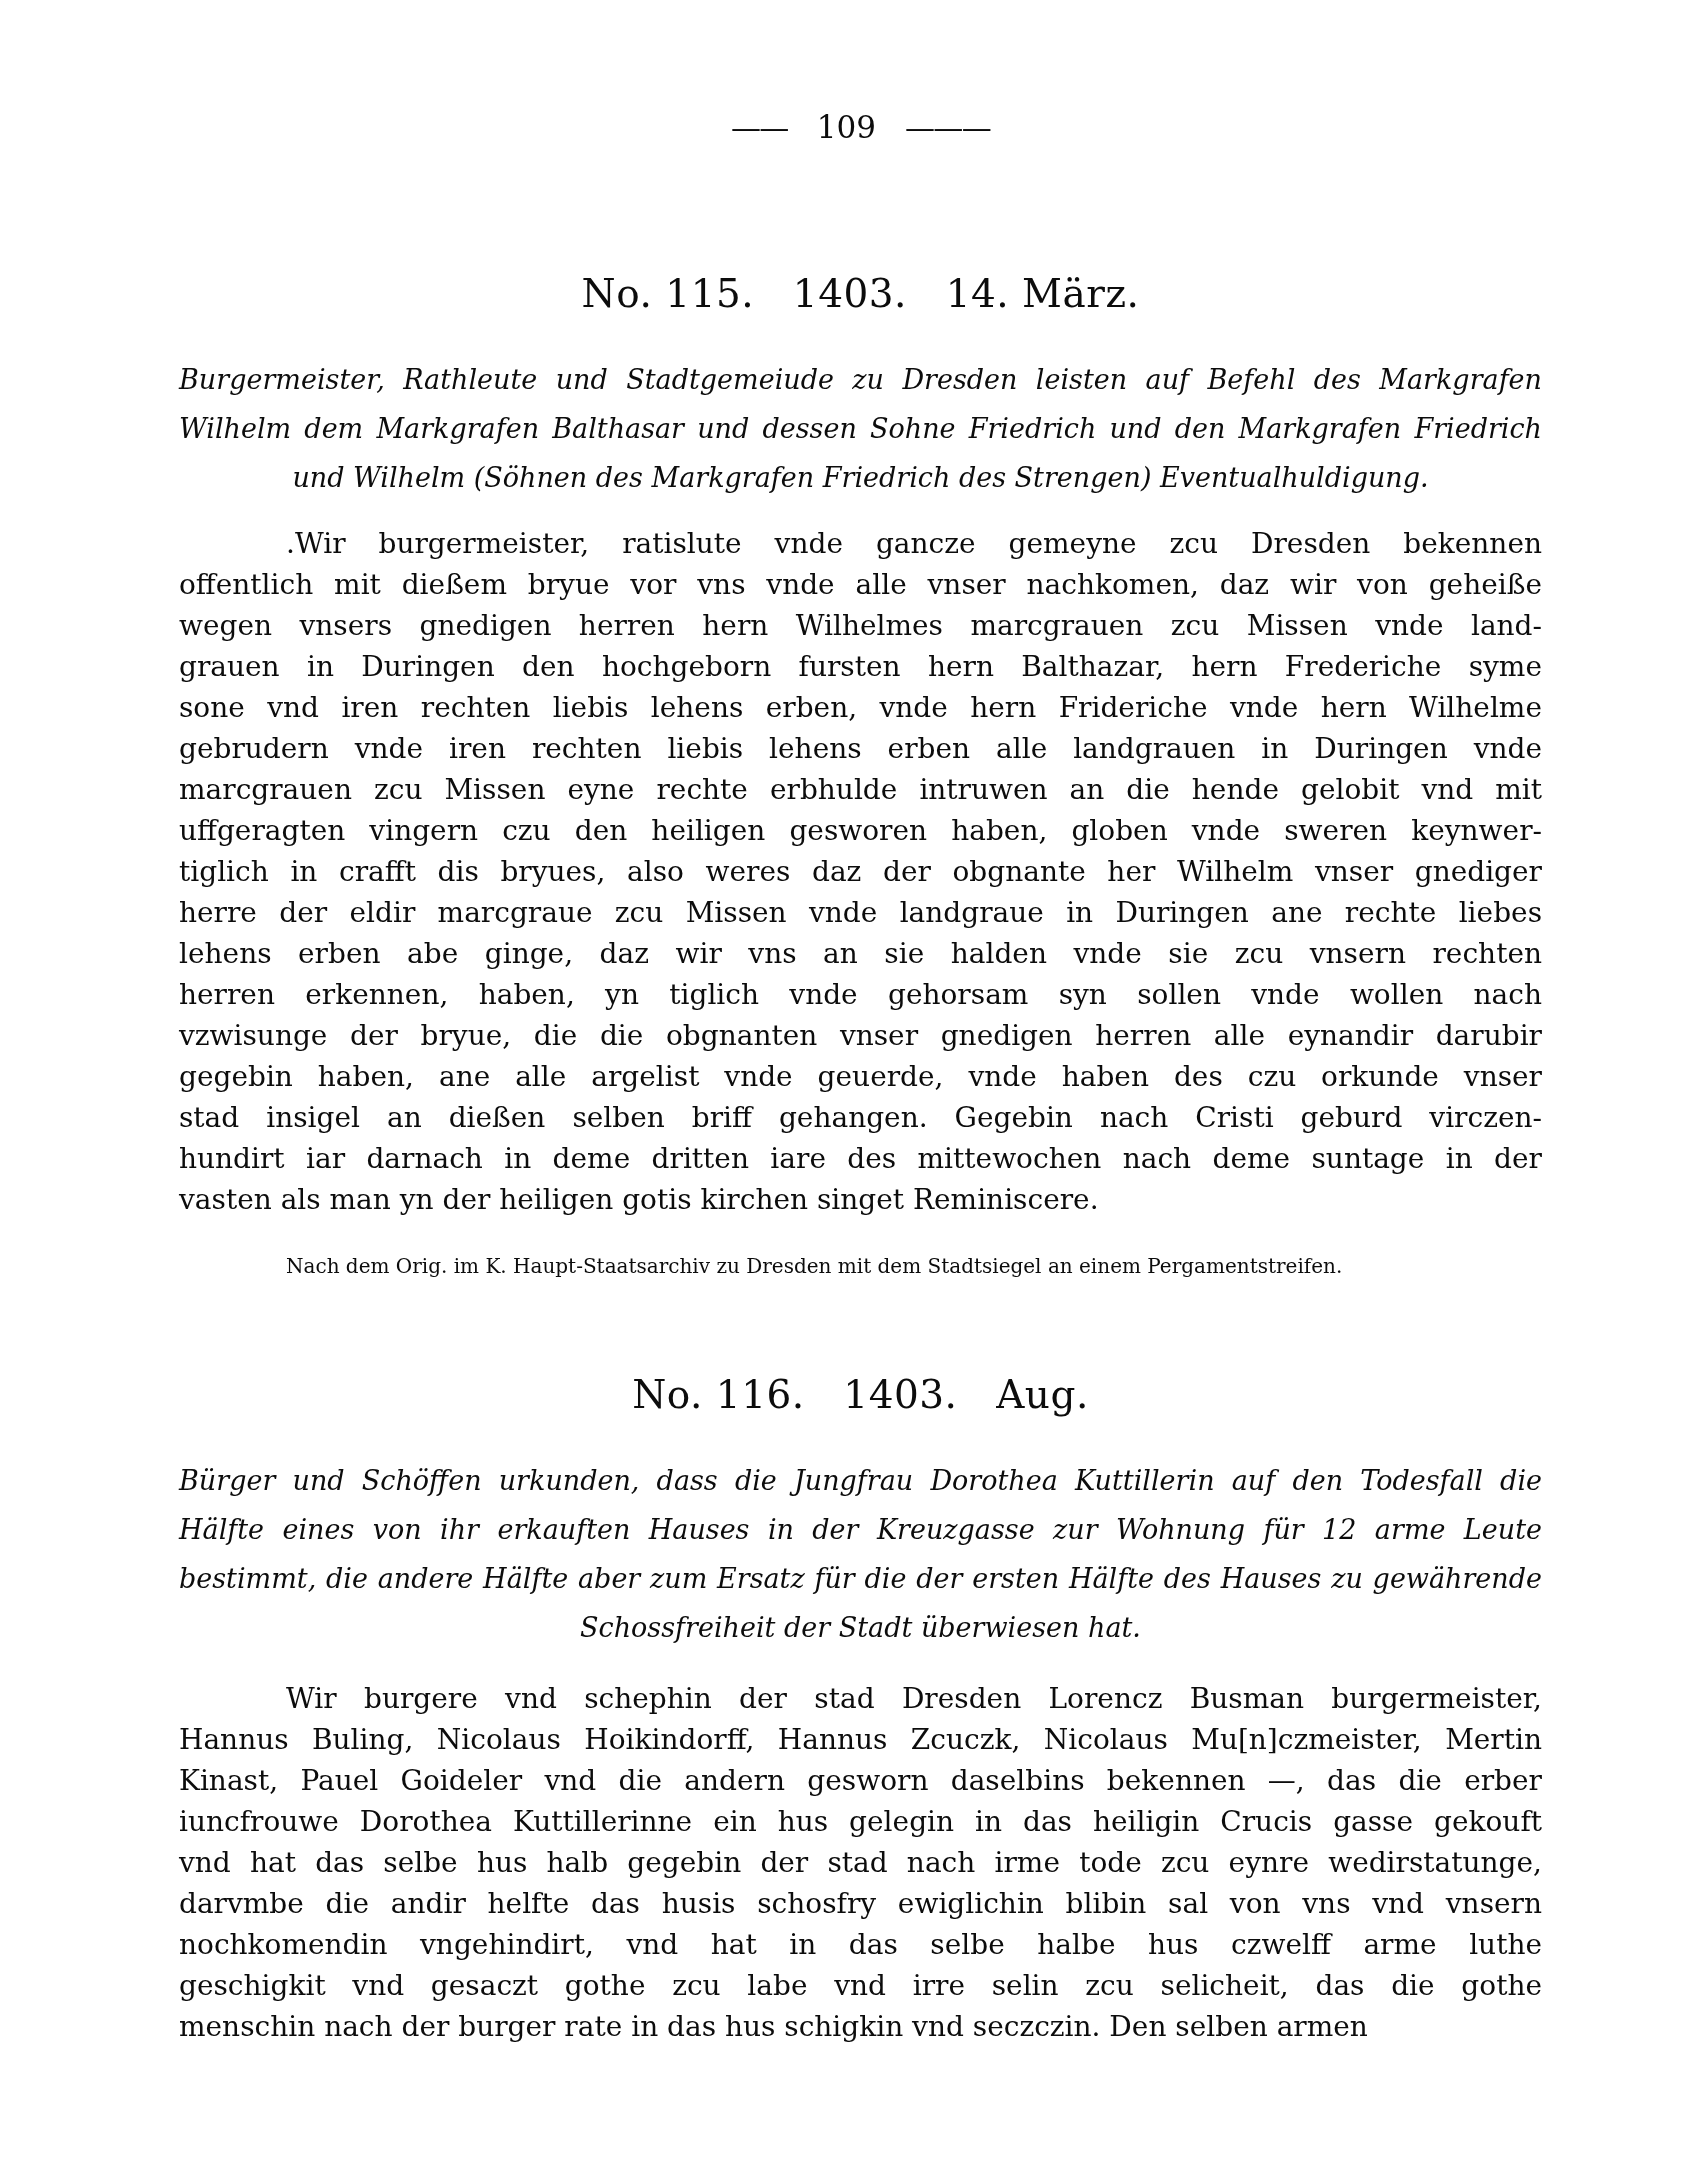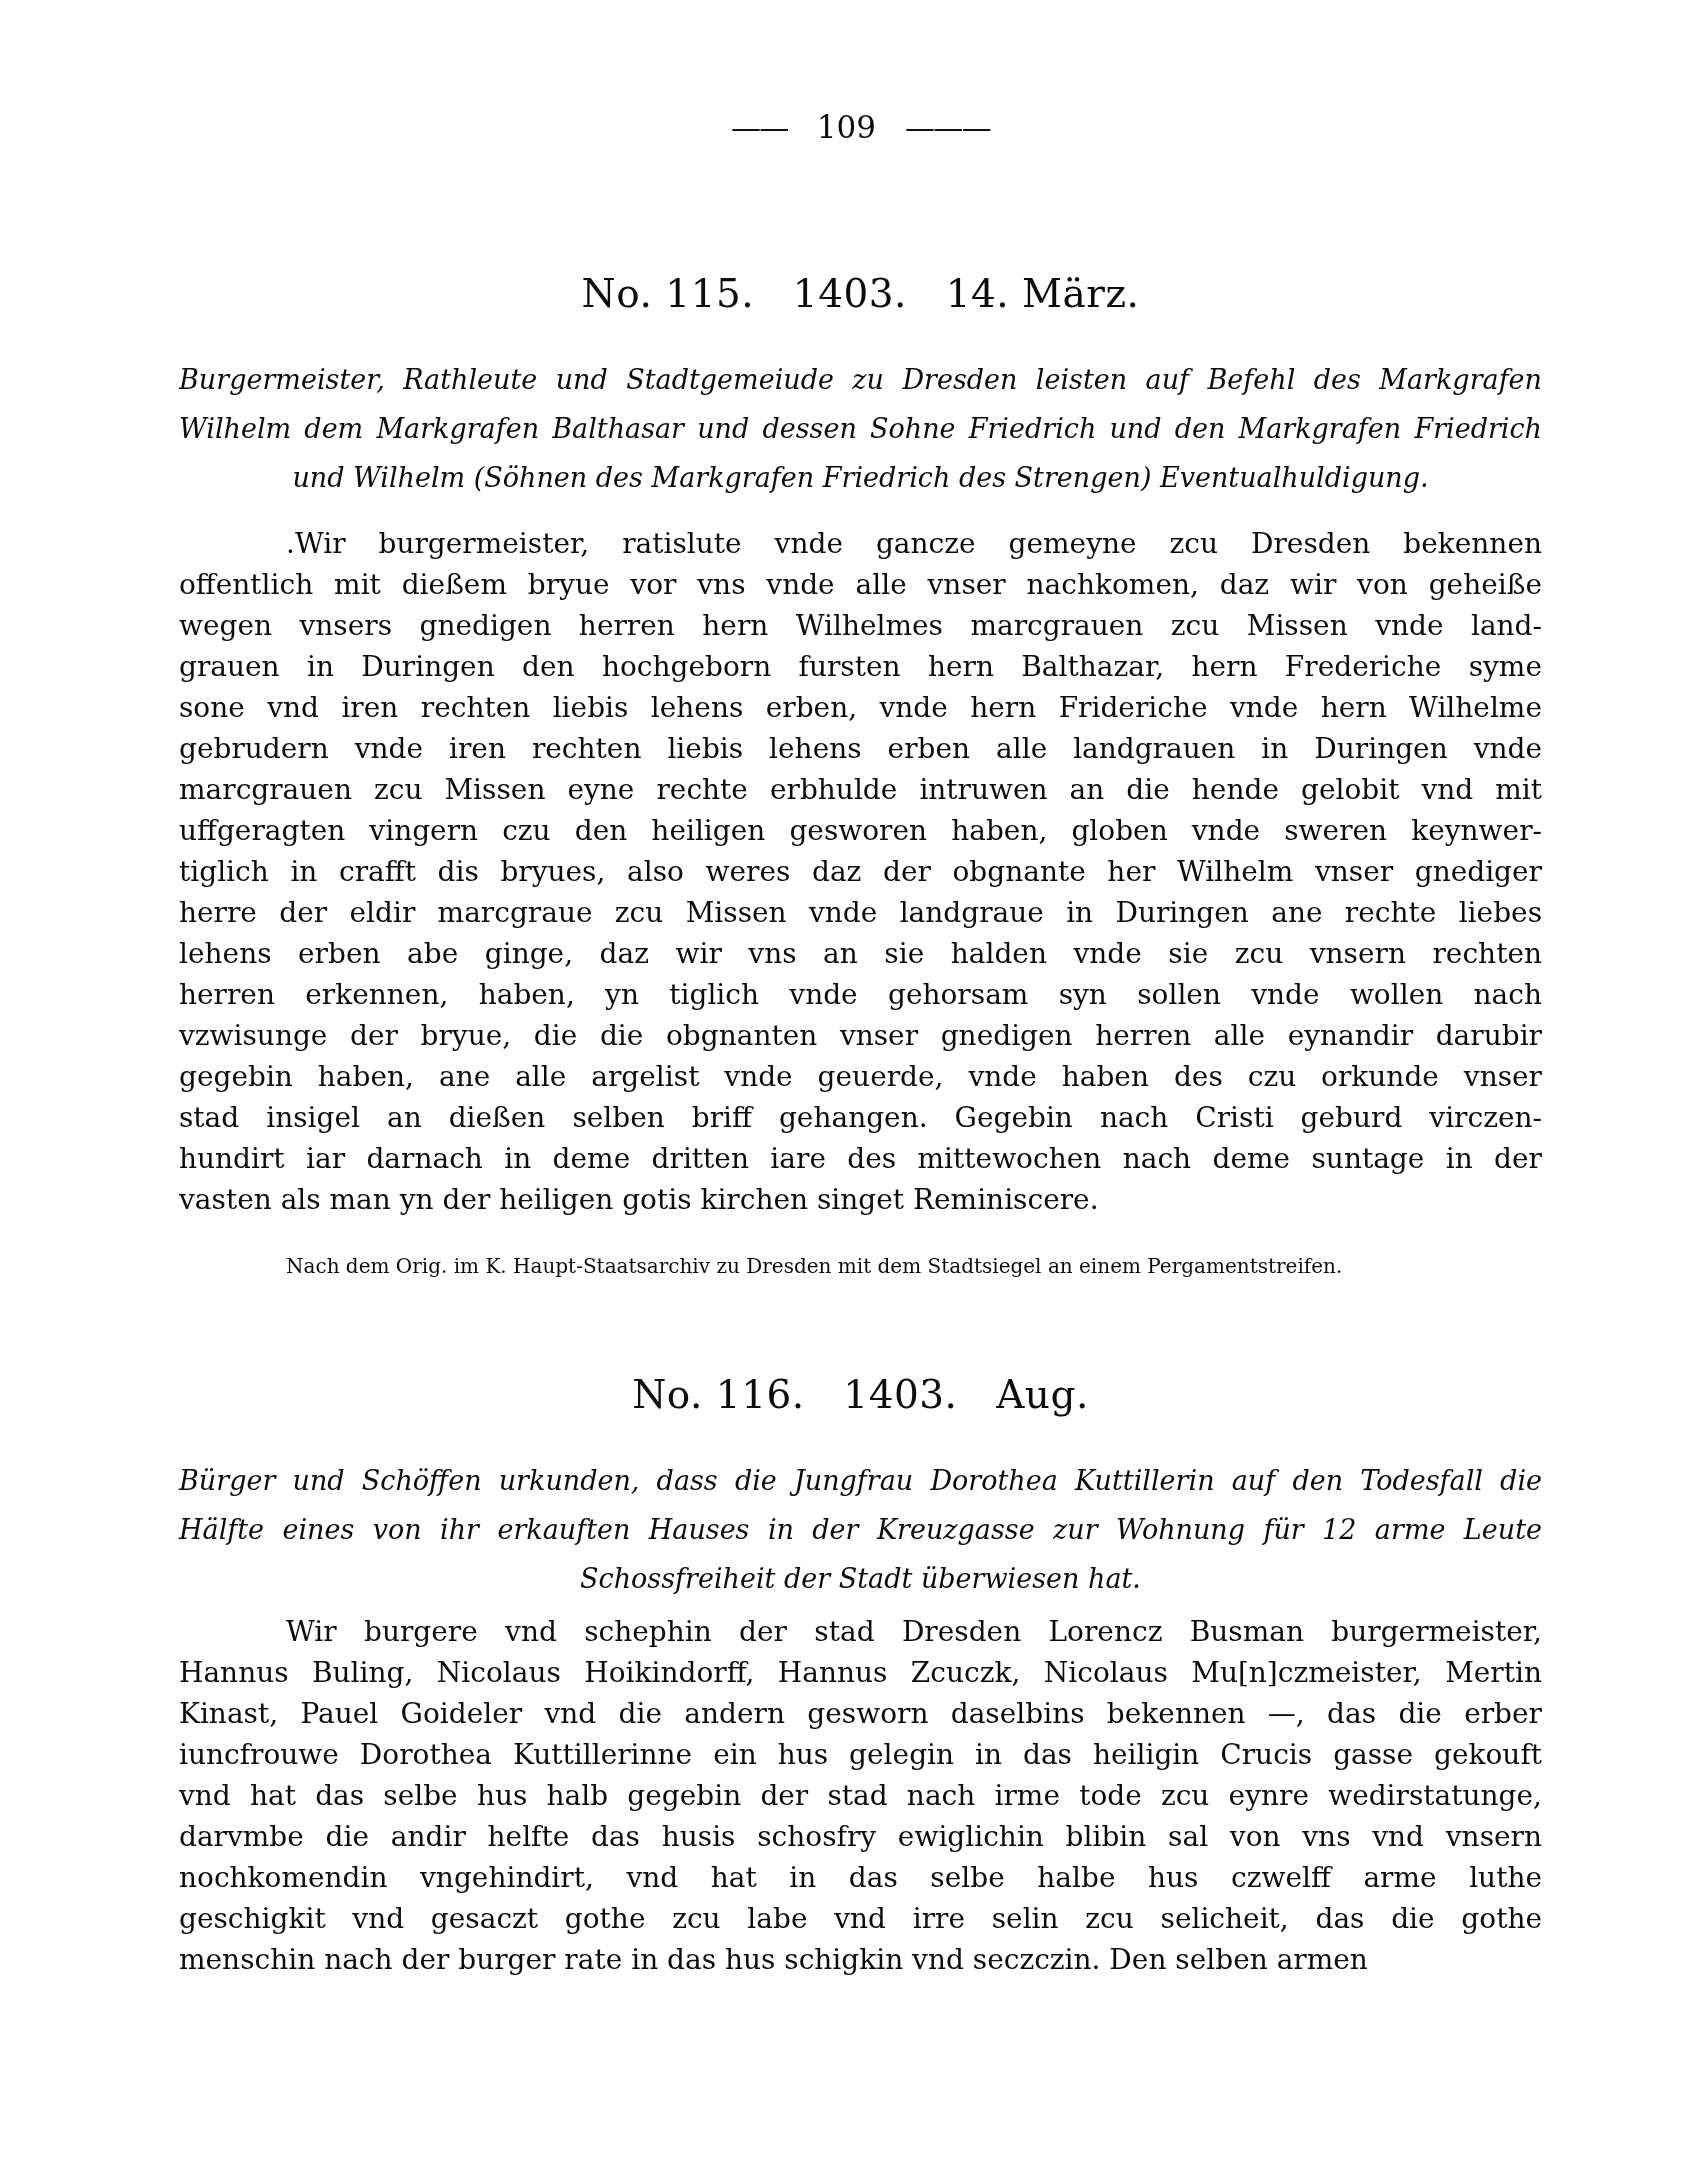--- a/index.html
+++ b/index.html
@@ -56,21 +56,21 @@
     text-align-last: justify;
   }
   .summary .line:last-child {
     text-align-last: center;
   }
   .body-para {
     margin-top: 21px;
     font-size: 28px;
   }
   .body-para.second {
-    margin-top: 8px;
+    margin-top: 26px;
   }
   .body-para .line {
     line-height: 41px;
     text-align: justify;
     text-align-last: justify;
   }
   .body-para .line:first-child {
     text-indent: 107px;
   }
   .body-para .line:last-child {
@@ -121,20 +121,21 @@
         <div class="line">vasten als man yn der heiligen gotis kirchen singet Reminiscere.</div>
       </div>
     <div class="source-note">Nach dem Orig. im K. Haupt-Staatsarchiv zu Dresden mit dem Stadtsiegel an einem Pergamentstreifen.</div>
   </section>
 
   <section>
     <h1 class="doc-heading second">No. 116.   1403.   Aug.</h1>
     <div class="summary">
         <div class="line">Bürger und Schöffen urkunden, dass die Jungfrau Dorothea Kuttillerin auf den Todesfall die</div>
         <div class="line">Hälfte eines von ihr erkauften Hauses in der Kreuzgasse zur Wohnung für 12 arme Leute</div>
+        <div class="line">bestimmt, die andere Hälfte aber zum Ersatz für die der ersten Hälfte des Hauses zu gewährende</div>
         <div class="line">Schossfreiheit der Stadt überwiesen hat.</div>
       </div>
     <div class="body-para second">
         <div class="line">Wir burgere vnd schephin der stad Dresden Lorencz Busman burgermeister,</div>
         <div class="line">Hannus Buling, Nicolaus Hoikindorff, Hannus Zcuczk, Nicolaus Mu[n]czmeister, Mertin</div>
         <div class="line">Kinast, Pauel Goideler vnd die andern gesworn daselbins bekennen —, das die erber</div>
         <div class="line">iuncfrouwe Dorothea Kuttillerinne ein hus gelegin in das heiligin Crucis gasse gekouft</div>
         <div class="line">vnd hat das selbe hus halb gegebin der stad nach irme tode zcu eynre wedirstatunge,</div>
         <div class="line">darvmbe die andir helfte das husis schosfry ewiglichin blibin sal von vns vnd vnsern</div>
         <div class="line">nochkomendin vngehindirt, vnd hat in das selbe halbe hus czwelff arme luthe</div>

